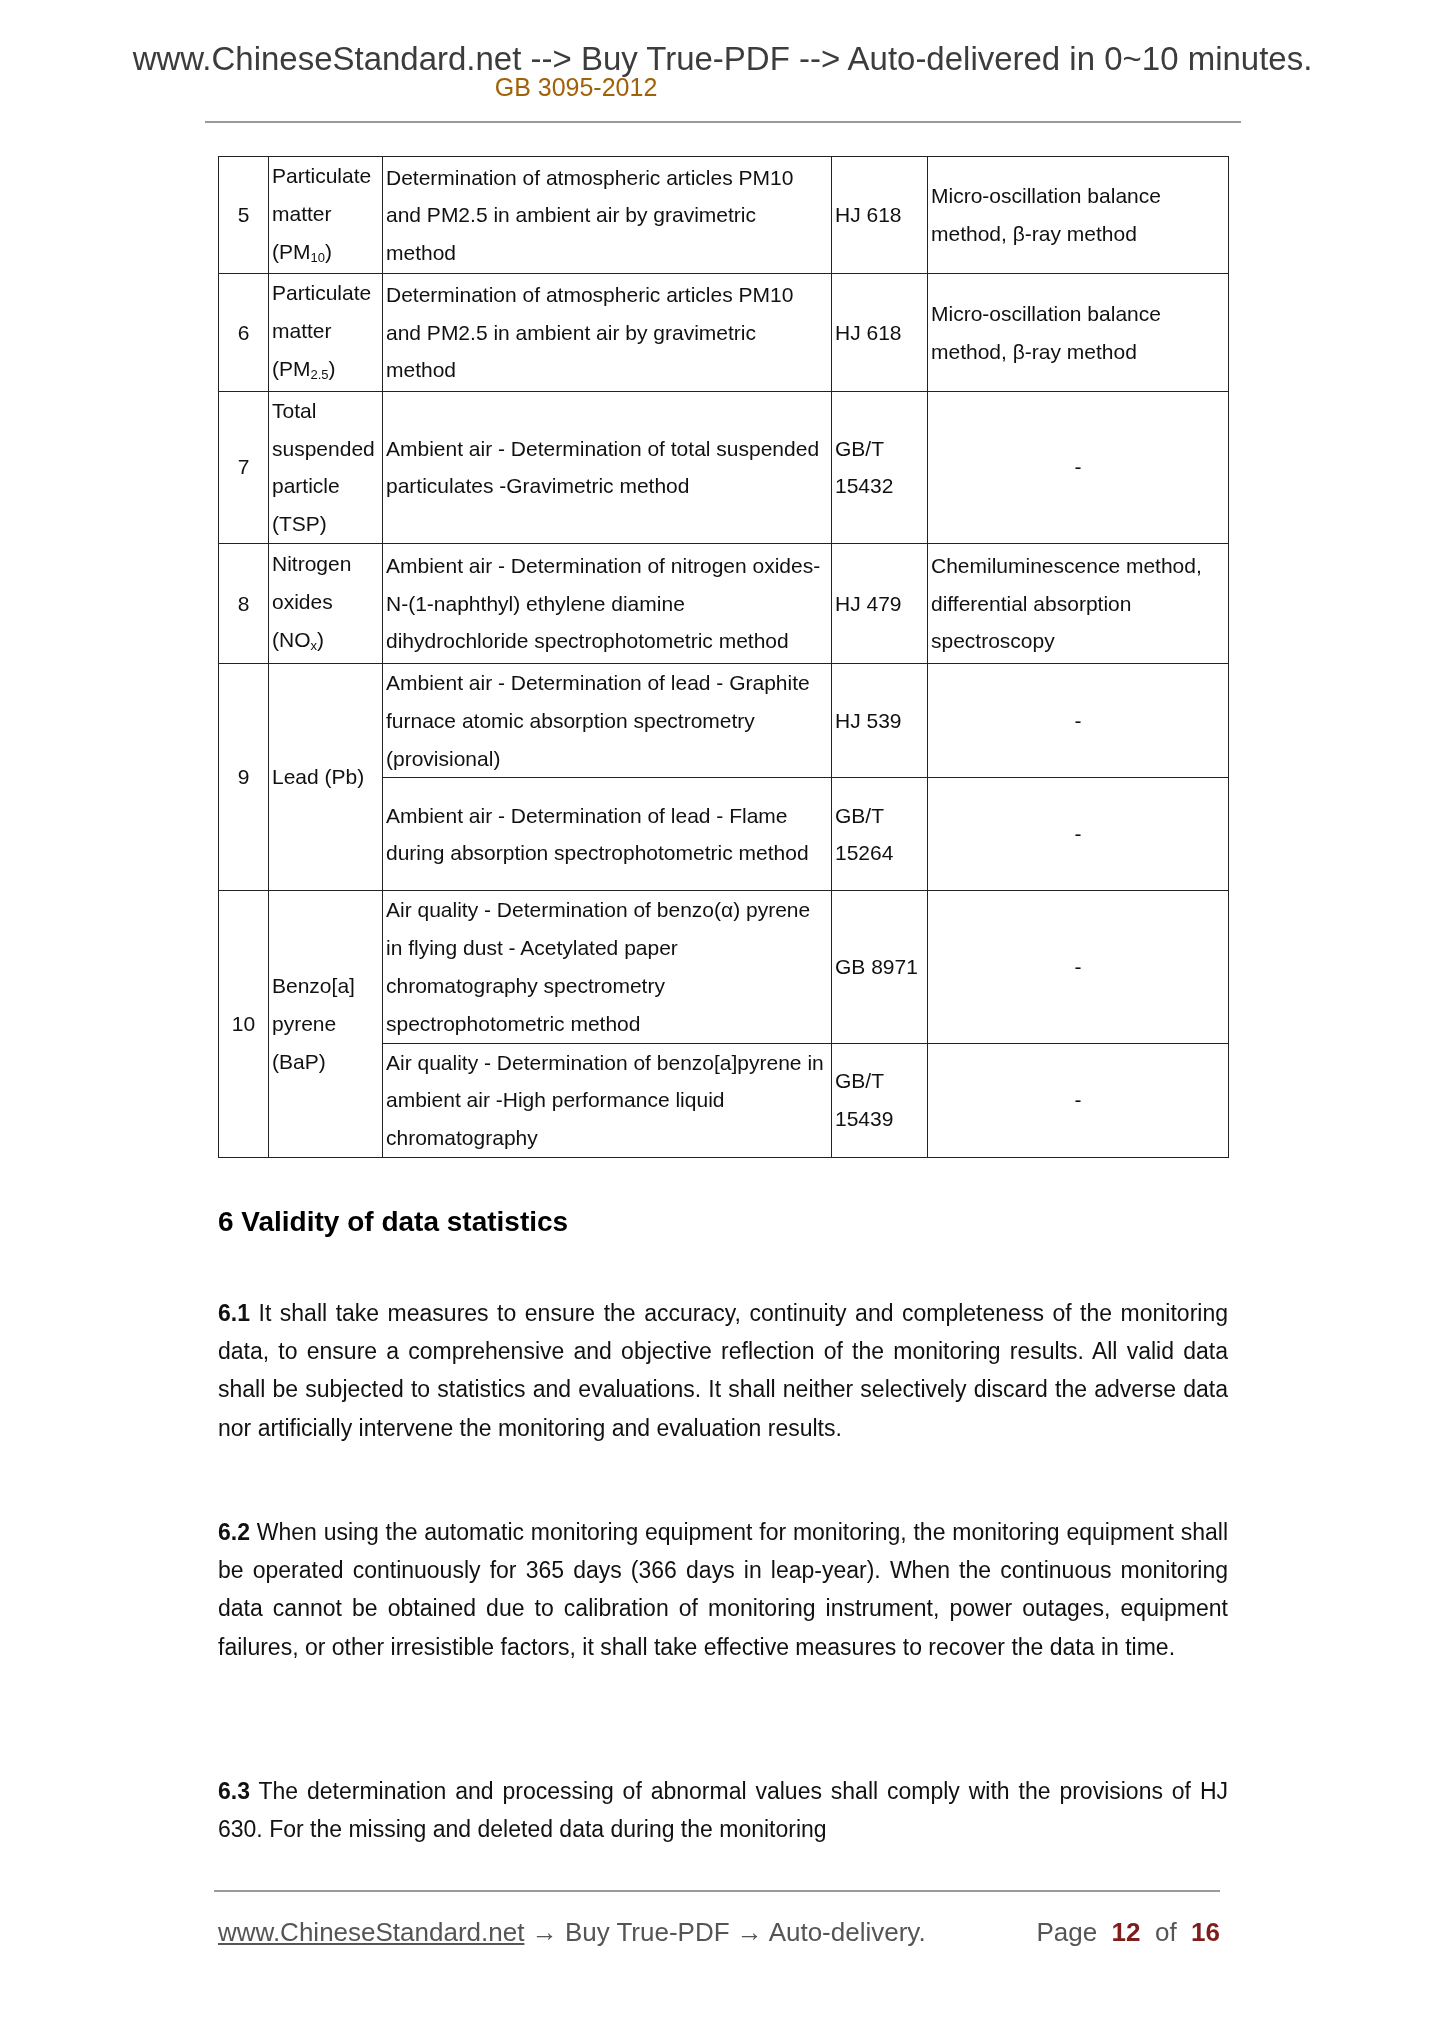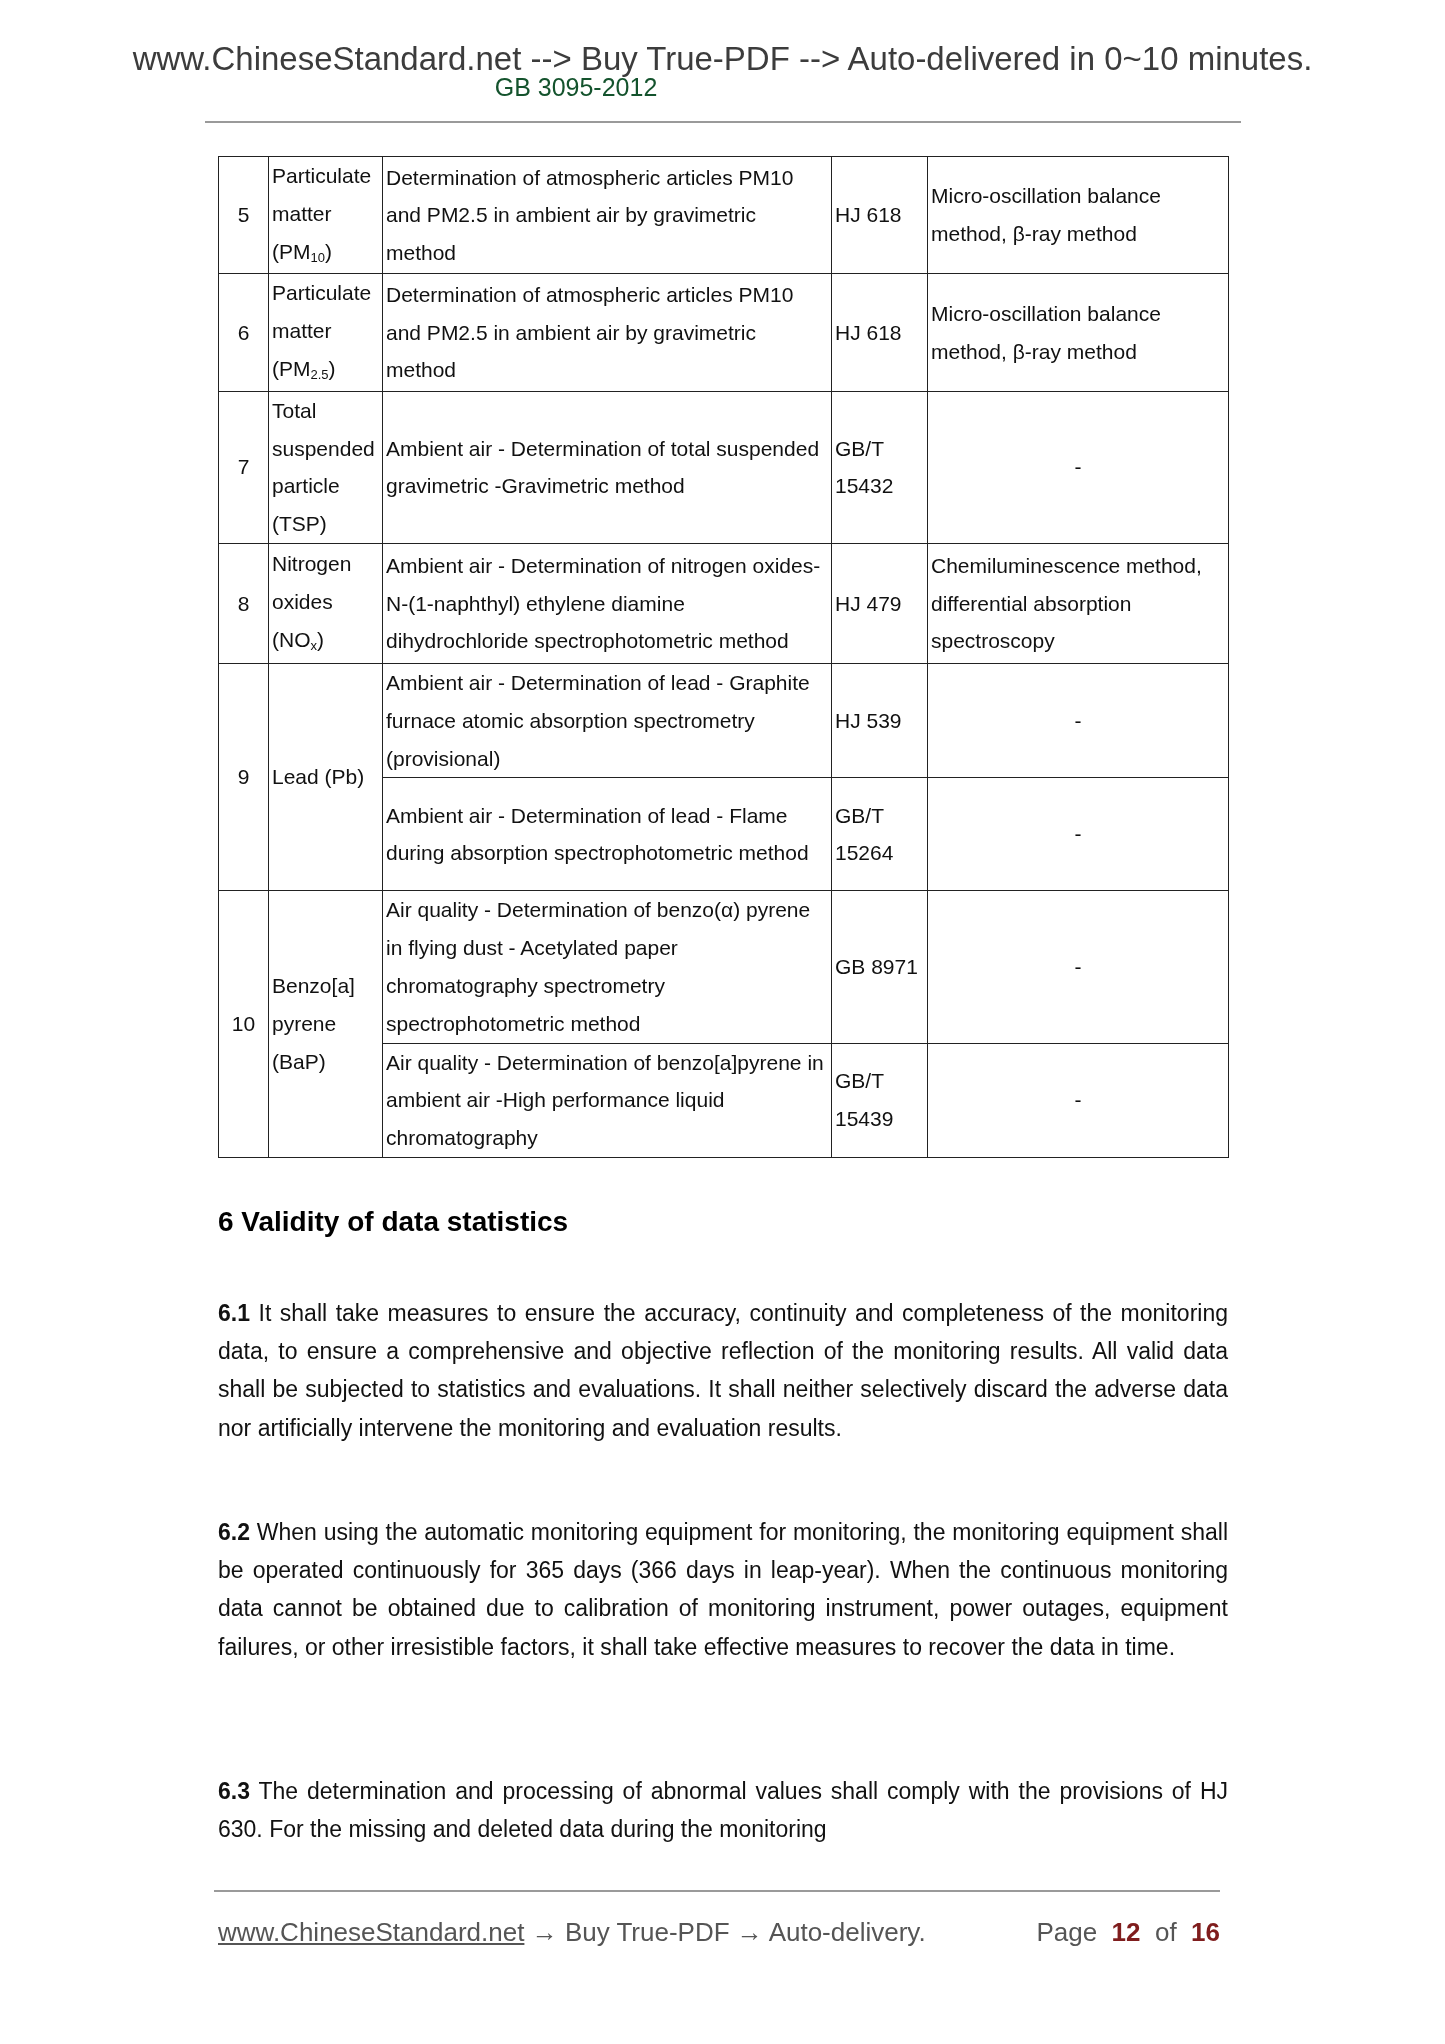--- a/index.html
+++ b/index.html
@@ -2,21 +2,21 @@
 <html><head>
 <meta charset="utf-8">
 <style>
   html, body { margin: 0; padding: 0; background: #ffffff; }
   body { width: 1445px; height: 2044px; position: relative; overflow: hidden;
          font-family: "Liberation Sans", sans-serif; color: #000; }
   .hdr-top { position: absolute; left: 0; width: 1445px; top: 38px; text-align: center;
              font-size: 34px; color: #3c3c3c; line-height: 40px; white-space: nowrap;
              transform: scaleX(0.97); }
   .hdr-sub { position: absolute; left: 0; width: 1152px; top: 72px; text-align: center;
-             font-size: 25px; color: #14532d; line-height: 30px; }
+             font-size: 25px; color: #a16207; line-height: 30px; }
   .rule { position: absolute; height: 0; border-top: 2px solid #9a9a9a; }
   table.std { position: absolute; left: 218px; top: 156px; border-collapse: collapse;
               table-layout: fixed; width: 1010px; }
   table.std td { border: 1.5px solid #222; padding: 0 3px; vertical-align: middle;
                  font-size: 21px; line-height: 37.8px; color: #111; overflow: hidden;
                  word-wrap: break-word; }
   td.num { text-align: center; padding: 0; }
   td.dash { text-align: center; }
   sub { font-size: 13px; vertical-align: baseline; position: relative; top: 3px; }
   .h-section { position: absolute; left: 218px; top: 1198px; font-size: 28px; font-weight: bold;
@@ -59,21 +59,21 @@
       <td class="num">6</td>
       <td><span>Particulate matter (PM</span><sub>2.5</sub><span>)</span></td>
       <td>Determination of atmospheric articles PM10 and PM2.5 in ambient air by gravimetric method</td>
       <td>HJ 618</td>
       <td>Micro-oscillation balance method, β-ray method</td>
     </tr>
 
     <tr style="height:152px">
       <td class="num">7</td>
       <td>Total suspended particle (TSP)</td>
-      <td>Ambient air - Determination of total suspended gravimetric -Gravimetric method</td>
+      <td>Ambient air - Determination of total suspended particulates -Gravimetric method</td>
       <td>GB/T 15432</td>
       <td class="dash">-</td>
     </tr>
 
     <tr style="height:120px">
       <td class="num">8</td>
       <td><span>Nitrogen oxides (NO</span><sub>x</sub><span>)</span></td>
       <td>Ambient air - Determination of nitrogen oxides-N-(1-naphthyl) ethylene diamine dihydrochloride spectrophotometric method</td>
       <td>HJ 479</td>
       <td>Chemiluminescence method, differential absorption spectroscopy</td>

